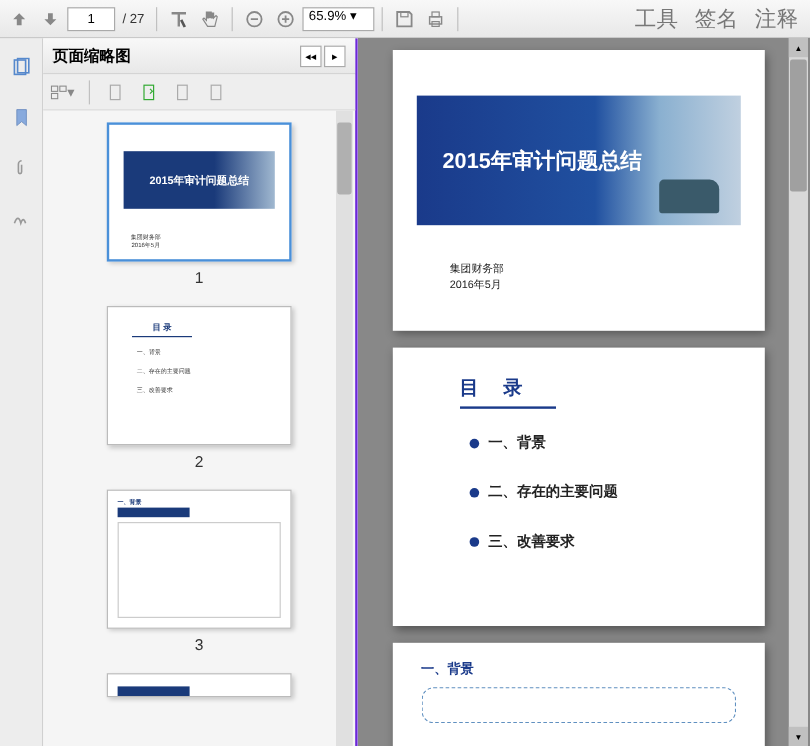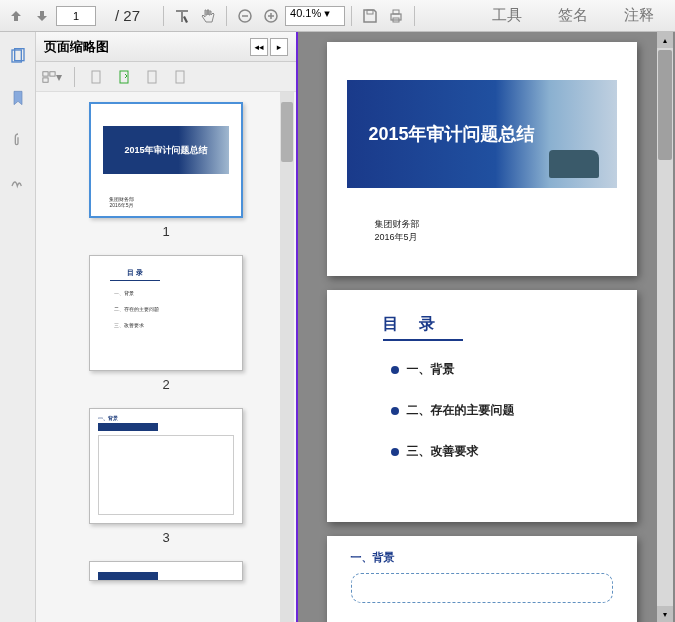--- a/index.html
+++ b/index.html
@@ -3,23 +3,23 @@
 <meta charset="utf-8">
 <style>
 * { margin: 0; padding: 0; box-sizing: border-box; }
 body { font-family: "Microsoft YaHei", Arial, sans-serif; font-size: 12px; background: #f0f0f0; width: 675px; height: 622px; overflow: hidden; }
 
 
 .toolbar { height: 32px; background: linear-gradient(#f8f8f8, #e8e8e8); border-bottom: 1px solid #c0c0c0; display: flex; align-items: center; padding: 0 4px; gap: 2px; }
 .tb-btn { width: 24px; height: 24px; display: flex; align-items: center; justify-content: center; cursor: pointer; border-radius: 2px; color: #555; }
 .tb-sep { width: 1px; height: 20px; background: #c0c0c0; margin: 0 4px; }
 .page-input { width: 40px; height: 20px; text-align: center; border: 1px solid #aaa; font-size: 11px; }
-.page-total { font-size: 15px; color: #333; margin: 0 17px; }
+.page-total { font-size: 11px; color: #333; margin: 0 4px; }
 .zoom-select { height: 20px; font-size: 11px; border: 1px solid #aaa; min-width: 60px; padding: 0 4px; background: #fff; }
-.menu-link { font-size: 15px; color: #777; margin: 0 17px; cursor: pointer; }
+.menu-link { font-size: 18px; color: #777; margin: 0 6px; cursor: pointer; }
 .spacer { flex: 1; }
 
 
 .main { display: flex; height: 590px; }
 
 
 .icon-strip { width: 36px; background: #ededed; border-right: 1px solid #d0d0d0; display: flex; flex-direction: column; align-items: center; padding-top: 12px; gap: 18px; }
 .strip-icon { width: 24px; height: 24px; display: flex; align-items: center; justify-content: center; color: #888; cursor: pointer; }
 .strip-icon.active { color: #5588cc; }
 
@@ -108,21 +108,21 @@
         <circle cx="8" cy="8" r="6" fill="none" stroke="#888" stroke-width="1.5"></circle>
         <path d="M5 8h6" stroke="#888" stroke-width="1.5"></path>
       </svg>
     </div>
   <div class="tb-btn">
       <svg viewBox="0 0 16 16">
         <circle cx="8" cy="8" r="6" fill="none" stroke="#888" stroke-width="1.5"></circle>
         <path d="M5 8h6M8 5v6" stroke="#888" stroke-width="1.5"></path>
       </svg>
     </div>
-  <div class="zoom-select"><span>40.1%</span> ▾</div>
+  <div class="zoom-select"><span>65.9%</span> ▾</div>
   <div class="tb-sep"></div>
   <div class="tb-btn">
       <svg viewBox="0 0 16 16">
         <path d="M2 2h10l2 2v10H2z" fill="none" stroke="#888" stroke-width="1.5"></path>
         <rect x="5" y="2" width="6" height="4" fill="none" stroke="#888"></rect>
       </svg>
     </div>
   <div class="tb-btn">
       <svg viewBox="0 0 16 16">
         <rect x="3" y="6" width="10" height="6" fill="none" stroke="#888" stroke-width="1.2"></rect>

